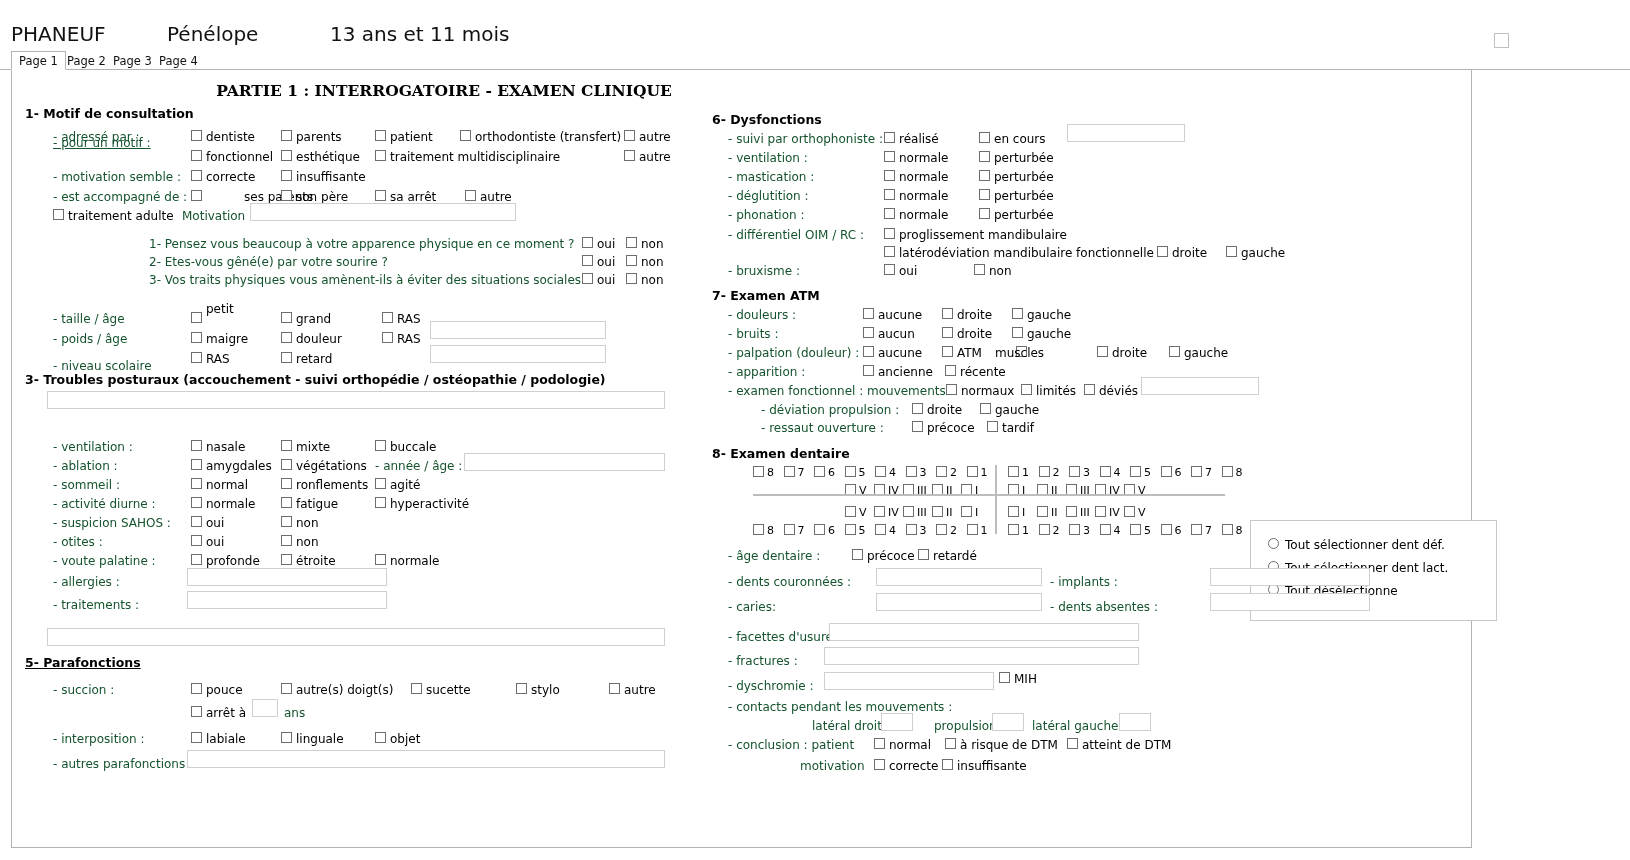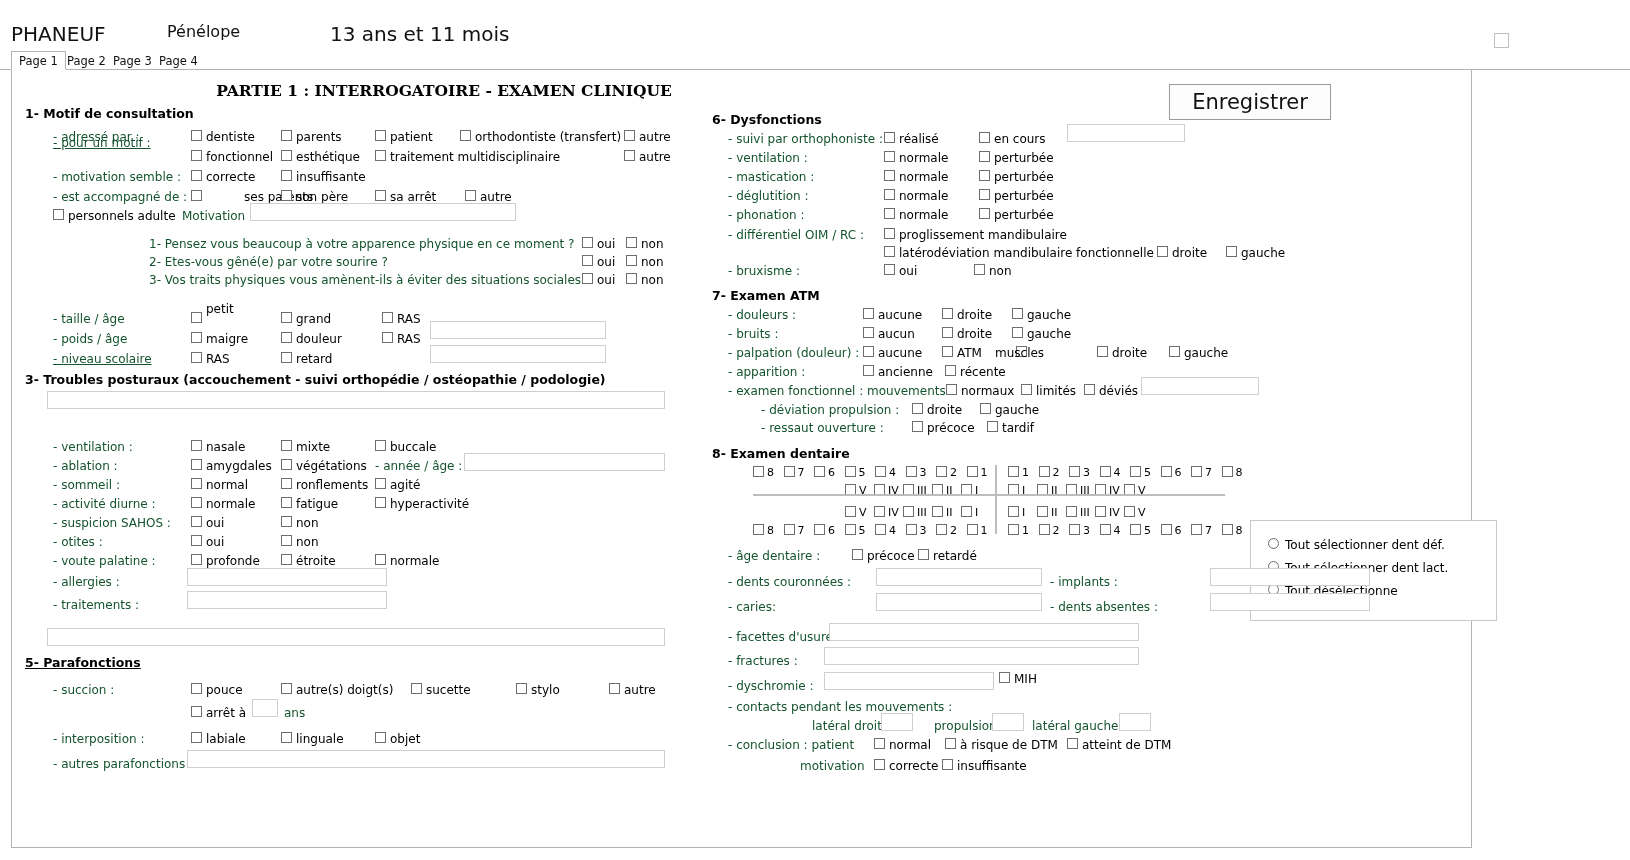--- a/index.html
+++ b/index.html
@@ -8,21 +8,21 @@
     width: 1630px; height: 860px;
     background: #ffffff;
     font-family: "DejaVu Sans", "Liberation Sans", sans-serif;
     overflow: hidden;
   }
   .app { position: relative; width: 1630px; height: 860px; }
 
   
   .hdr { position: absolute; left: 0; top: 0; width: 1630px; height: 50px; }
   .hdr .nom   { position: absolute; left: 11px;  top: 22px; font-size: 20px; color:#111; }
-  .hdr .prenom{ position: absolute; left: 167px; top: 22px; font-size: 16px; color:#111; }
+  .hdr .prenom{ position: absolute; left: 167px; top: 22px; font-size: 20px; color:#111; }
   .hdr .age   { position: absolute; left: 330px; top: 22px; font-size: 20px; color:#111; }
   .hdr .topbox{ position: absolute; left: 1494px; top: 33px; width: 15px; height: 15px;
                 border: 1px solid #c0c0c0; background:#fff; }
 
   
   .tabstrip { position: absolute; left: 0; top: 51px; width: 1630px; height: 19px; }
   .tabstrip::after {
     content:""; position:absolute; left:0; bottom:0; width:1630px; height:1px; background:#b3b3b3;
   }
   .tab {
@@ -112,21 +112,20 @@
   <div class="tabstrip">
     <div class="tab active" style="left:11px;">Page 1</div>
     <div class="tab" style="left:59px;">Page 2</div>
     <div class="tab" style="left:105px;">Page 3</div>
     <div class="tab" style="left:151px;">Page 4</div>
   </div>
 
   <div class="panel">
 
     <div class="title">PARTIE 1 : INTERROGATOIRE - EXAMEN CLINIQUE</div>
-    <div class="btn-save">Enregistrer</div>
 
     <div class="sec" style="left:13px; top:36px;">1- Motif de consultation</div>
 
     <div class="lbl" style="left:41px; top:61px;">- adressé par :</div>
     <div class="cb" style="left:179px; top:60px;"></div>
     <div class="cbl" style="left:194px; top:61px;">dentiste</div>
     <div class="cb" style="left:269px; top:60px;"></div>
     <div class="cbl" style="left:284px; top:61px;">parents</div>
     <div class="cb" style="left:363px; top:60px;"></div>
     <div class="cbl" style="left:378px; top:61px;">patient</div>
@@ -155,21 +154,21 @@
     <div class="cb" style="left:179px; top:120px;"></div>
     <div class="cbl" style="left:194px; top:121px;margin-left:38px;">ses parents</div>
     <div class="cb" style="left:269px; top:120px;"></div>
     <div class="cbl" style="left:284px; top:121px;">son père</div>
     <div class="cb" style="left:363px; top:120px;"></div>
     <div class="cbl" style="left:378px; top:121px;">sa arrêt</div>
     <div class="cb" style="left:453px; top:120px;"></div>
     <div class="cbl" style="left:468px; top:121px;">autre</div>
 
     <div class="cb" style="left:41px; top:139px;"></div>
-    <div class="cbl" style="left:56px; top:140px;">personnels adulte</div>
+    <div class="cbl" style="left:56px; top:140px;">traitement adulte</div>
     <div class="lbl" style="left:170px; top:140px;">Motivation</div>
     <input class="ti" style="left: 238px; top: 133px; width: 266px;" value="">
 
     <div class="lbl" style="left:137px; top:168px;">1- Pensez vous beaucoup à votre apparence physique en ce moment ?</div>
     <div class="cb" style="left:570px; top:167px;"></div>
     <div class="cbl" style="left:585px; top:168px;">oui</div>
     <div class="cb" style="left:614px; top:167px;"></div>
     <div class="cbl" style="left:629px; top:168px;">non</div>
 
     <div class="lbl" style="left:137px; top:186px;">2- Etes-vous gêné(e) par votre sourire ?</div>
@@ -195,21 +194,21 @@
 
     <div class="lbl" style="left:41px; top:263px;">- poids / âge</div>
     <div class="cb" style="left:179px; top:262px;"></div>
     <div class="cbl" style="left:194px; top:263px;">maigre</div>
     <div class="cb" style="left:269px; top:262px;"></div>
     <div class="cbl" style="left:284px; top:263px;">douleur</div>
     <div class="cb" style="left:370px; top:262px;"></div>
     <div class="cbl" style="left:385px; top:263px;">RAS</div>
     <input class="ti" style="left: 418px; top: 251px; width: 176px;" value="">
 
-    <div class="lbl" style="left:41px; top:283px;text-decoration:underline;">- niveau scolaire</div>
+    <div class="lbl" style="left:41px; top:290px;">- niveau scolaire</div>
     <div class="cb" style="left:179px; top:282px;"></div>
     <div class="cbl" style="left:194px; top:283px;">RAS</div>
     <div class="cb" style="left:269px; top:282px;"></div>
     <div class="cbl" style="left:284px; top:283px;">retard</div>
     <input class="ti" style="left: 418px; top: 275px; width: 176px;" value="">
 
     <div class="sec" style="left:13px; top:302px;">3- Troubles posturaux (accouchement - suivi orthopédie / ostéopathie / podologie)</div>
     <input class="ti" style="left: 35px; top: 321px; width: 618px;" value="">
 
 

